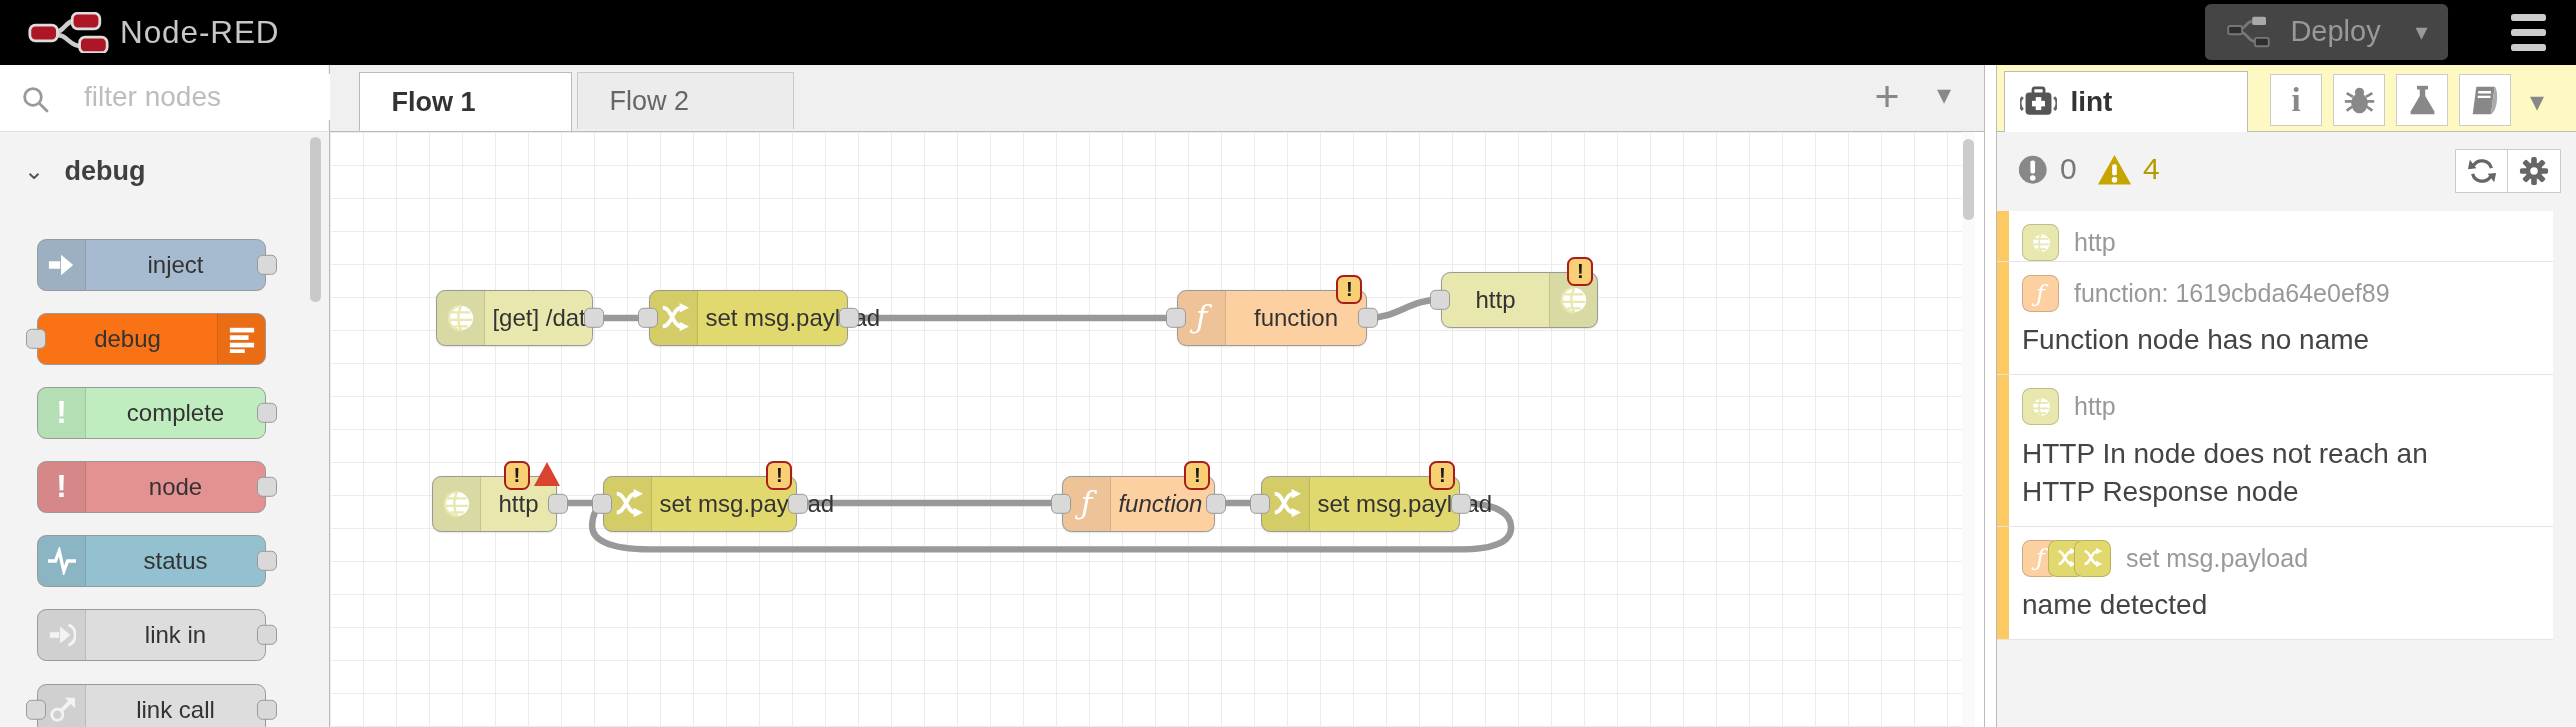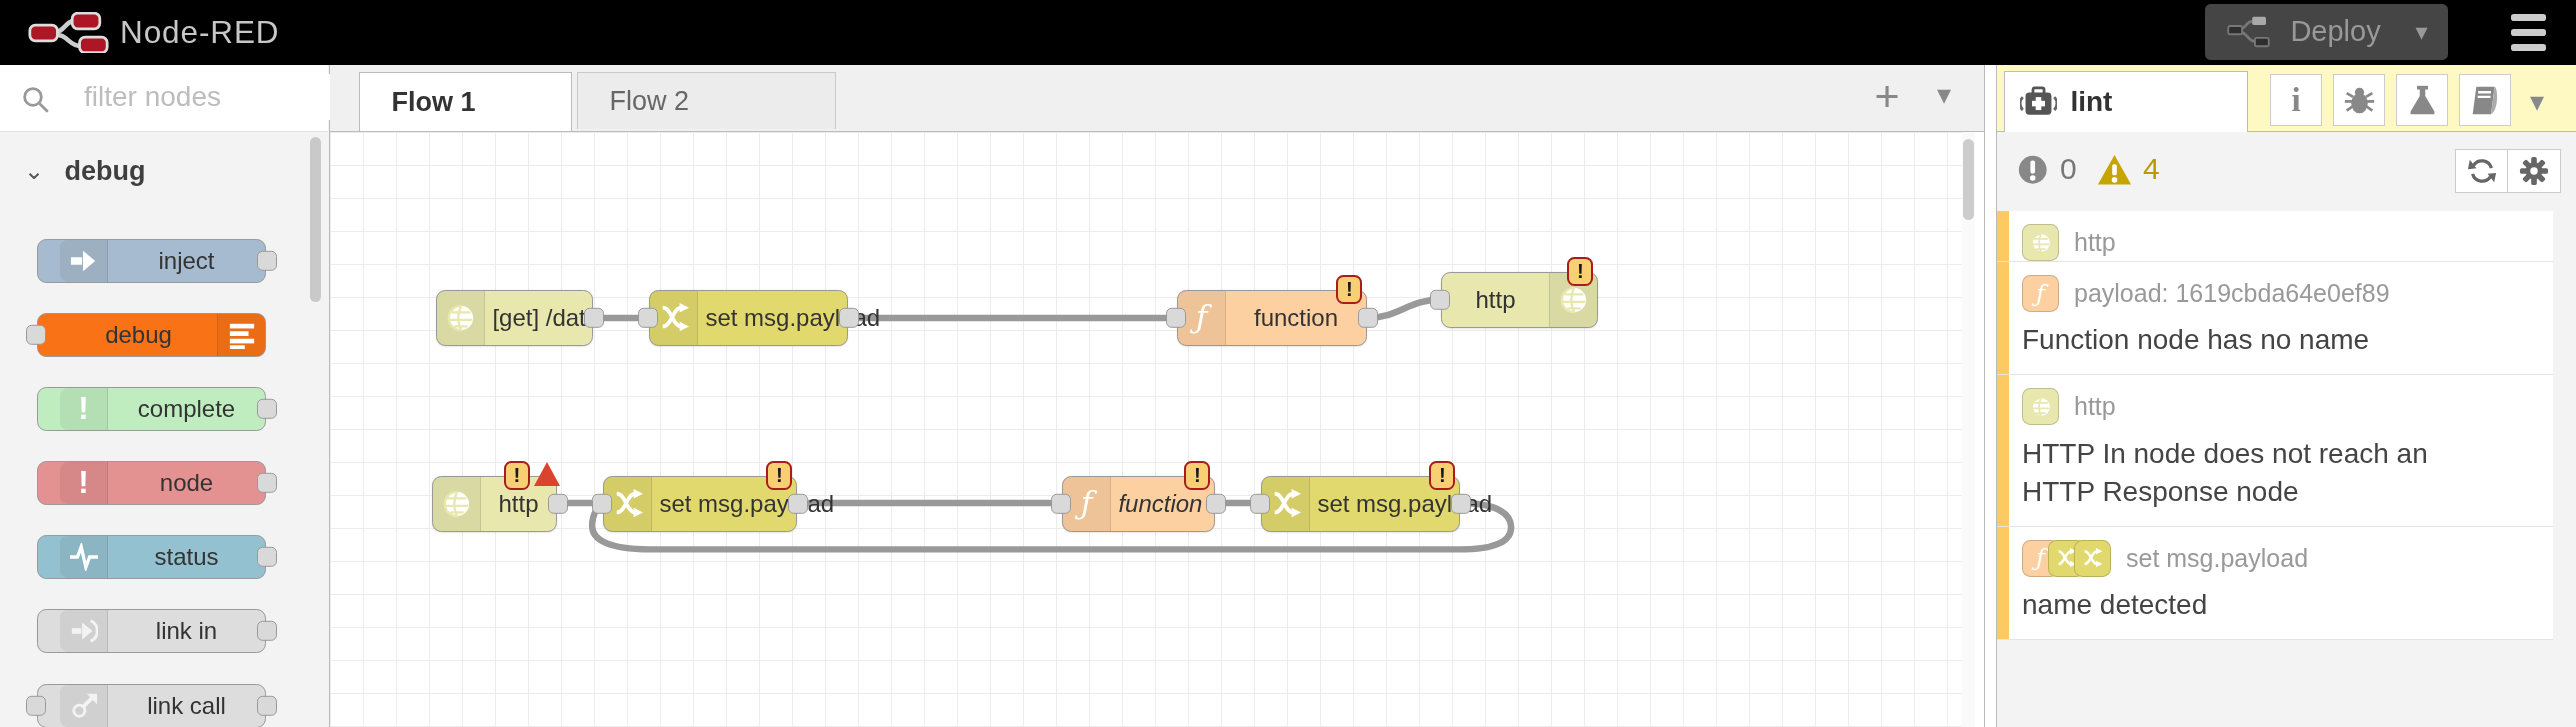--- a/index.html
+++ b/index.html
@@ -28,22 +28,22 @@
                     border:none; outline:none; font-size:28px; color:#555; font-family:inherit;margin-left:27px; }
   .palette-search input::placeholder { color:#bdbdbd; }
   .search-icon { position:absolute; left:20.4px; top:18.5px; }
   .category-header { position:absolute; left:0; top:80px; width:306px; height:52px;
                      display:flex; align-items:center; cursor:pointer; }
   .category-caret { color:#555; font-size:24px; margin-left:24px; }
   .category-label { color:#3f3f3f; font-size:27px; font-weight:bold; margin-left:20.4px; }
   .palette-scroll { position:absolute; left:310px; top:72px; width:11px; height:165px;
                     background:#c9c9c9; border-radius:5.6px; }
 
-  .pnode { position:absolute; left:37px; width:229px; height:44px; border:1.9px solid #999;
-           border-radius:9.3px; display:flex; cursor:grab;padding-left:22px; }
+  .pnode { position:absolute; left:37px; width:229px; height:52px; border:1.9px solid #999;
+           border-radius:9.3px; display:flex; cursor:grab; }
   .pnode .icon-region { width:48px; background:rgba(0,0,0,0.06); border-right:1.9px solid rgba(0,0,0,0.10);
            display:flex; align-items:center; justify-content:center; flex:none;
            border-radius:7.4px 0 0 7.4px; }
   .pnode.icon-right { flex-direction:row-reverse; }
   .pnode.icon-right .icon-region { border-right:none; border-left:1.9px solid rgba(0,0,0,0.10);
            border-radius:0 7.4px 7.4px 0; }
   .pnode .nlabel { flex:1; display:flex; align-items:center; justify-content:center;
            font-size:24px; color:#333; white-space:nowrap; }
   .port { position:absolute; width:20.4px; height:20.4px; background:#d9d9d9; border:1.9px solid #999;
           border-radius:5.6px; top:50%; transform:translateY(-50%); cursor:crosshair; }
@@ -256,21 +256,21 @@
     <div class="port port-in"></div>
     <div class="port port-out"></div>
   </div>
 </div>
 
 <div class="workspace">
   <div class="tabstrip">
     <div class="flowtab active" style="left:29px; width:213px">
       <span>Flow 1</span>
     </div>
-    <div class="flowtab inactive" style="left:247px; width:259px">
+    <div class="flowtab inactive" style="left:247px; width:217px">
       <span>Flow 2</span>
     </div>
     <div class="tab-add">+</div>
     <div class="tab-list-caret">▾</div>
   </div>
 
   <div class="canvas">
     <svg class="wires" width="1633" height="596" viewBox="0 0 1764 644">
       <g stroke="#999" stroke-width="7" fill="none" stroke-linecap="round">
         <path d="M285,201 L345,201"></path>
@@ -488,21 +488,21 @@
         <span class="lint-node-label">http</span>
       </div>
     </div>
 
     <div class="lint-row">
       <div class="lint-stripe"></div>
       <div class="lint-head">
         <div class="mini-node c-function">
             <span class="fglyph small">ƒ</span>
           </div>
-        <span class="lint-node-label">payload: 1619cbda64e0ef89</span>
+        <span class="lint-node-label">function: 1619cbda64e0ef89</span>
       </div>
       <div class="lint-msg">Function node has no name</div>
     </div>
 
     <div class="lint-row">
       <div class="lint-stripe"></div>
       <div class="lint-head">
         <div class="mini-node c-httpin">
           <svg width="22" height="22" viewBox="0 0 32 32">
               <circle cx="16" cy="16" r="13" fill="#fff"></circle>

